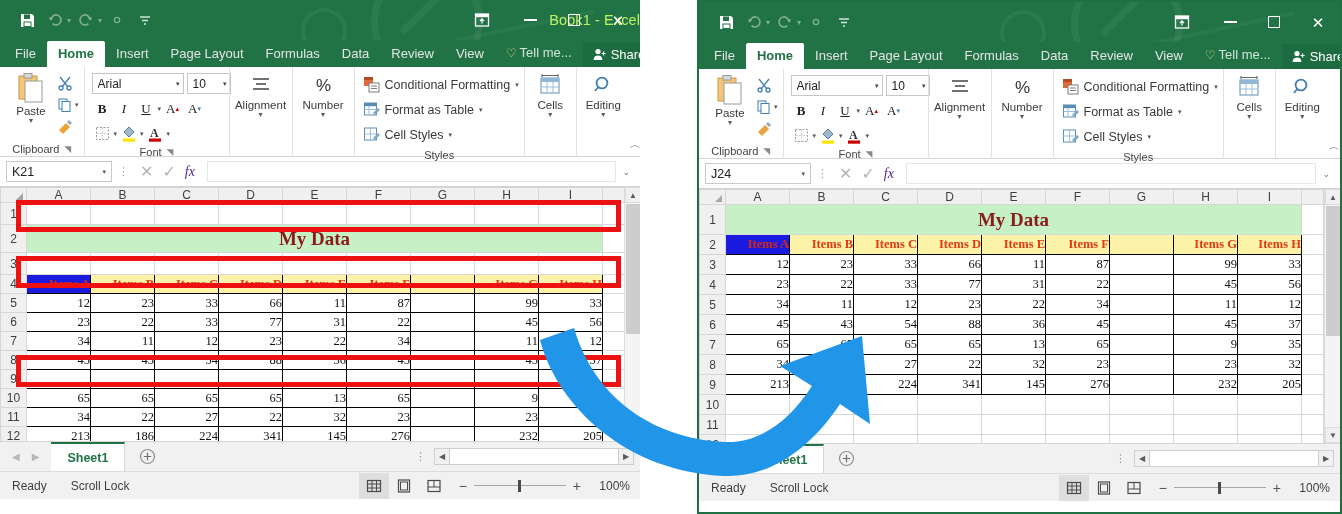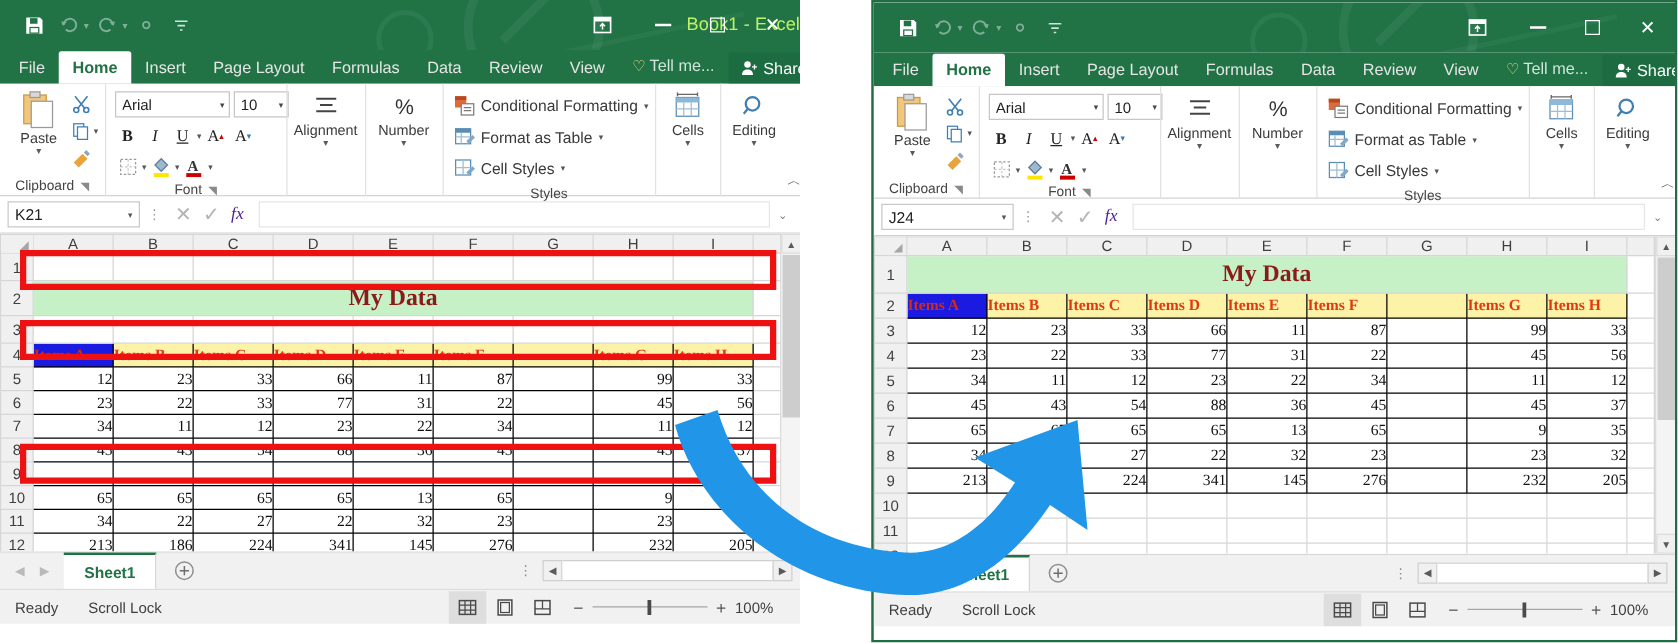--- a/index.html
+++ b/index.html
@@ -156,21 +156,21 @@
     font-family: "Liberation Serif", serif;
   }
   td.cell.blank { border: 1px solid #d6d6d6; }
   td.data { border: 1px solid #000000; }
   td.title-cell {
     background: #c6f0c6; border: 1px solid #d6d6d6; text-align: center;
     color: #8b1a1a; font-weight: bold; font-size: 19px;
     font-family: "Liberation Serif", serif;
   }
   td.hdr-cell {
-    background: #fdf3a8; border: 1px solid #000; text-align: left;
+    background: #fdf3a8; border: 1px solid #000; text-align: right;
     padding-left: 3px; color: #e03a10; font-weight: bold; font-size: 12.5px;
     font-family: "Liberation Serif", serif;
     margin-left: 24px;
   }
   td.hdr-cell.sel { background: #1a1ae0; }
   td.hdr-cell.sel span { color: #d42a10; }
 
   
   .vsb {
     position: absolute; right: 0; top: 0; width: 16px; bottom: 0;
@@ -212,21 +212,21 @@
   .sb-right { margin-left: auto; display: flex; align-items: center; gap: 0; padding-right: 10px; }
   .viewbtn {
     width: 30px; height: 26px; display: flex; align-items: center; justify-content: center; color: #4a4a4a;
   }
   .viewbtn.active { background: #dedede; }
   .zoomctl { display: flex; align-items: center; gap: 7px; padding-left: 10px; }
   .zoomctl .mz { color: #555; font-size: 14px; }
   .ztrack { position: relative; width: 92px; height: 12px; }
   .ztrack .line { position: absolute; top: 5px; left: 0; right: 0; height: 1.5px; background: #a6a6a6; }
   .ztrack .knob { position: absolute; left: 44px; top: 0; width: 3.5px; height: 12px; background: #4a4a4a; }
-  .zpct { width: 42px; text-align: left; font-size: 12px; }
+  .zpct { width: 42px; text-align: right; font-size: 12px; }
 
   
   .redbox {
     position: absolute; border: 5px solid #ee1111; pointer-events: none; z-index: 5;
   }
 
   
   .bluearrow { position: absolute; left: 540px; top: 300px; z-index: 6; pointer-events:none; }
 </style>
 </head>

